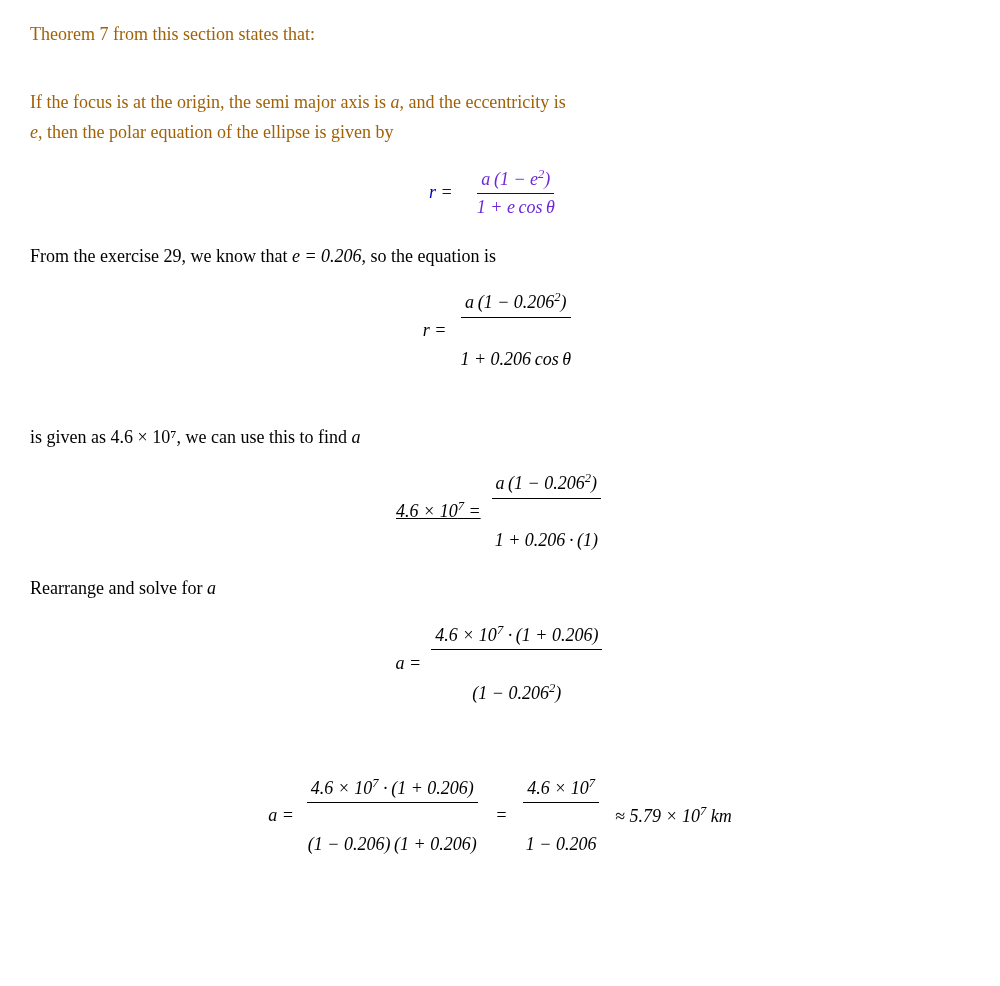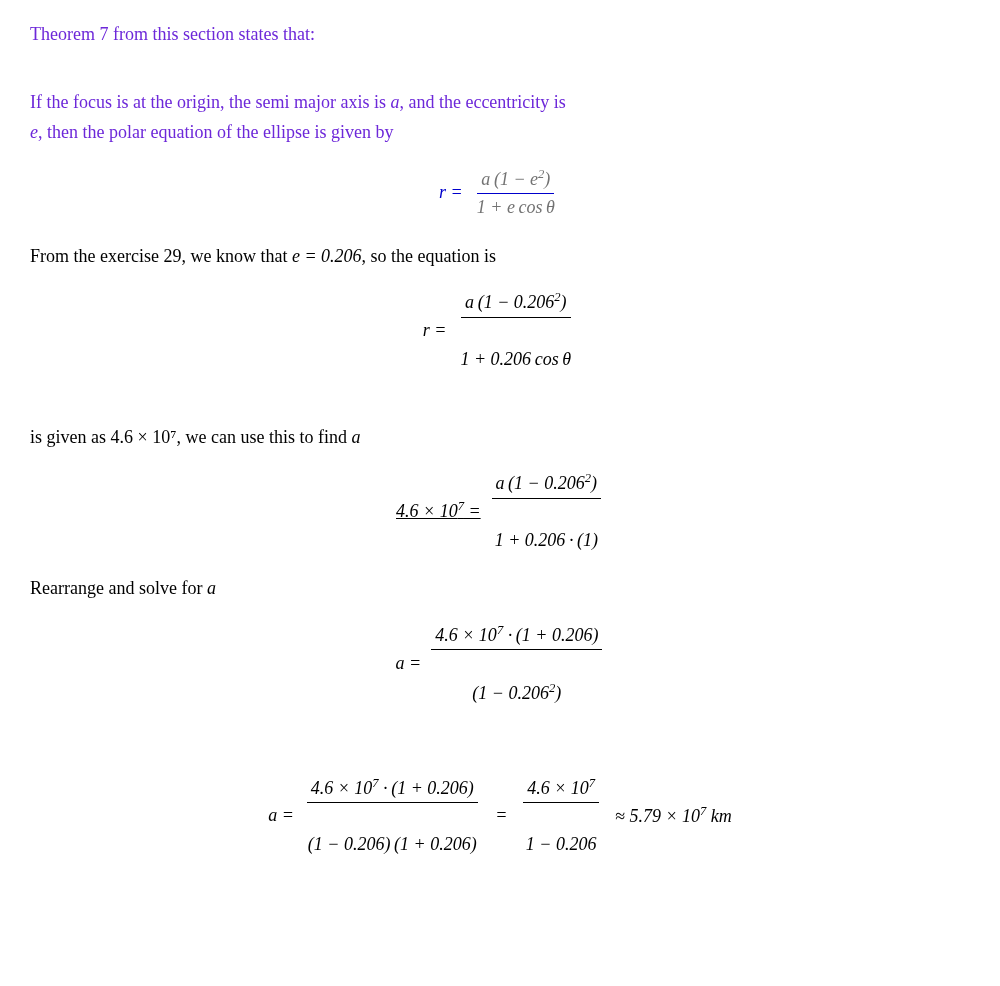--- a/index.html
+++ b/index.html
@@ -13,21 +13,21 @@
       font-family: "Times New Roman", Times, serif;
       font-size: 18px;
       color: #000000;
       width: 1000px;
       min-height: 986px;
       padding: 20px 30px 30px 30px;
       line-height: 1.6;
     }
 
     .blue-text {
-      color: #6d28d9;
+      color: #a16207;
     }
 
     .paragraph {
       margin-bottom: 10px;
       line-height: 1.65;
     }
 
     .math-display {
       display: flex;
       justify-content: center;
@@ -57,23 +57,23 @@
       text-align: center;
       line-height: 1.3;
       margin-top: 28px;
     }
 
     .frac-blue {
       display: inline-flex;
       flex-direction: column;
       align-items: center;
       vertical-align: middle;
-      margin: 0 2px;
-      font-style: italic;
-      color: #737373;
+      margin: 0 12px;
+      font-style: italic;
+      color: #6d28d9;
     }
 
     .frac-blue .num {
       border-bottom: 1.5px solid #0000cc;
       padding: 0 4px 2px 4px;
       text-align: center;
       line-height: 1.3;
     }
 
     .frac-blue .den {

